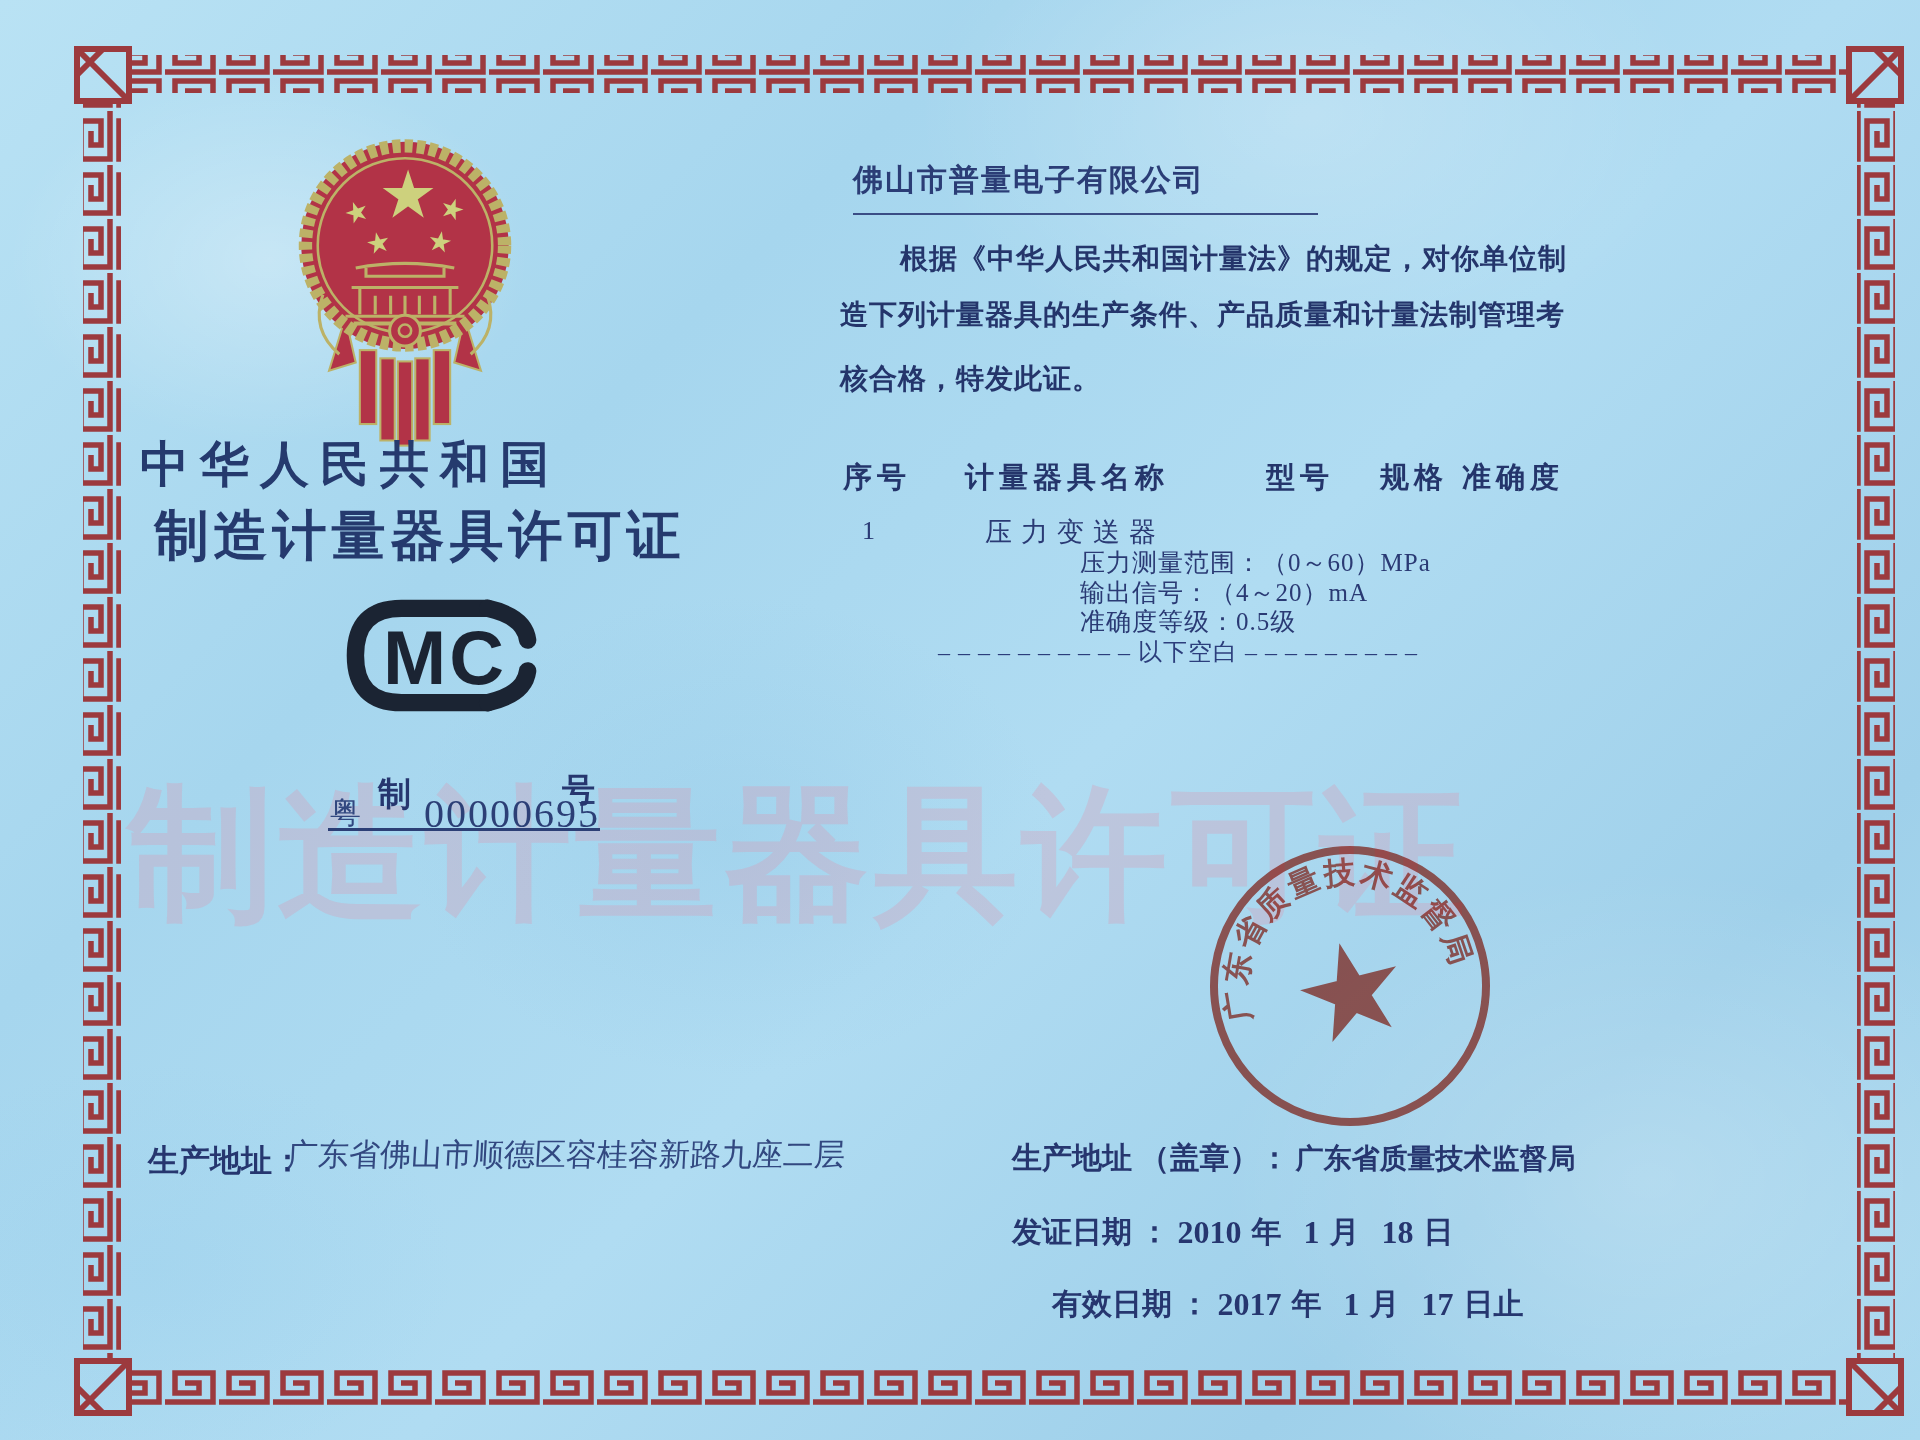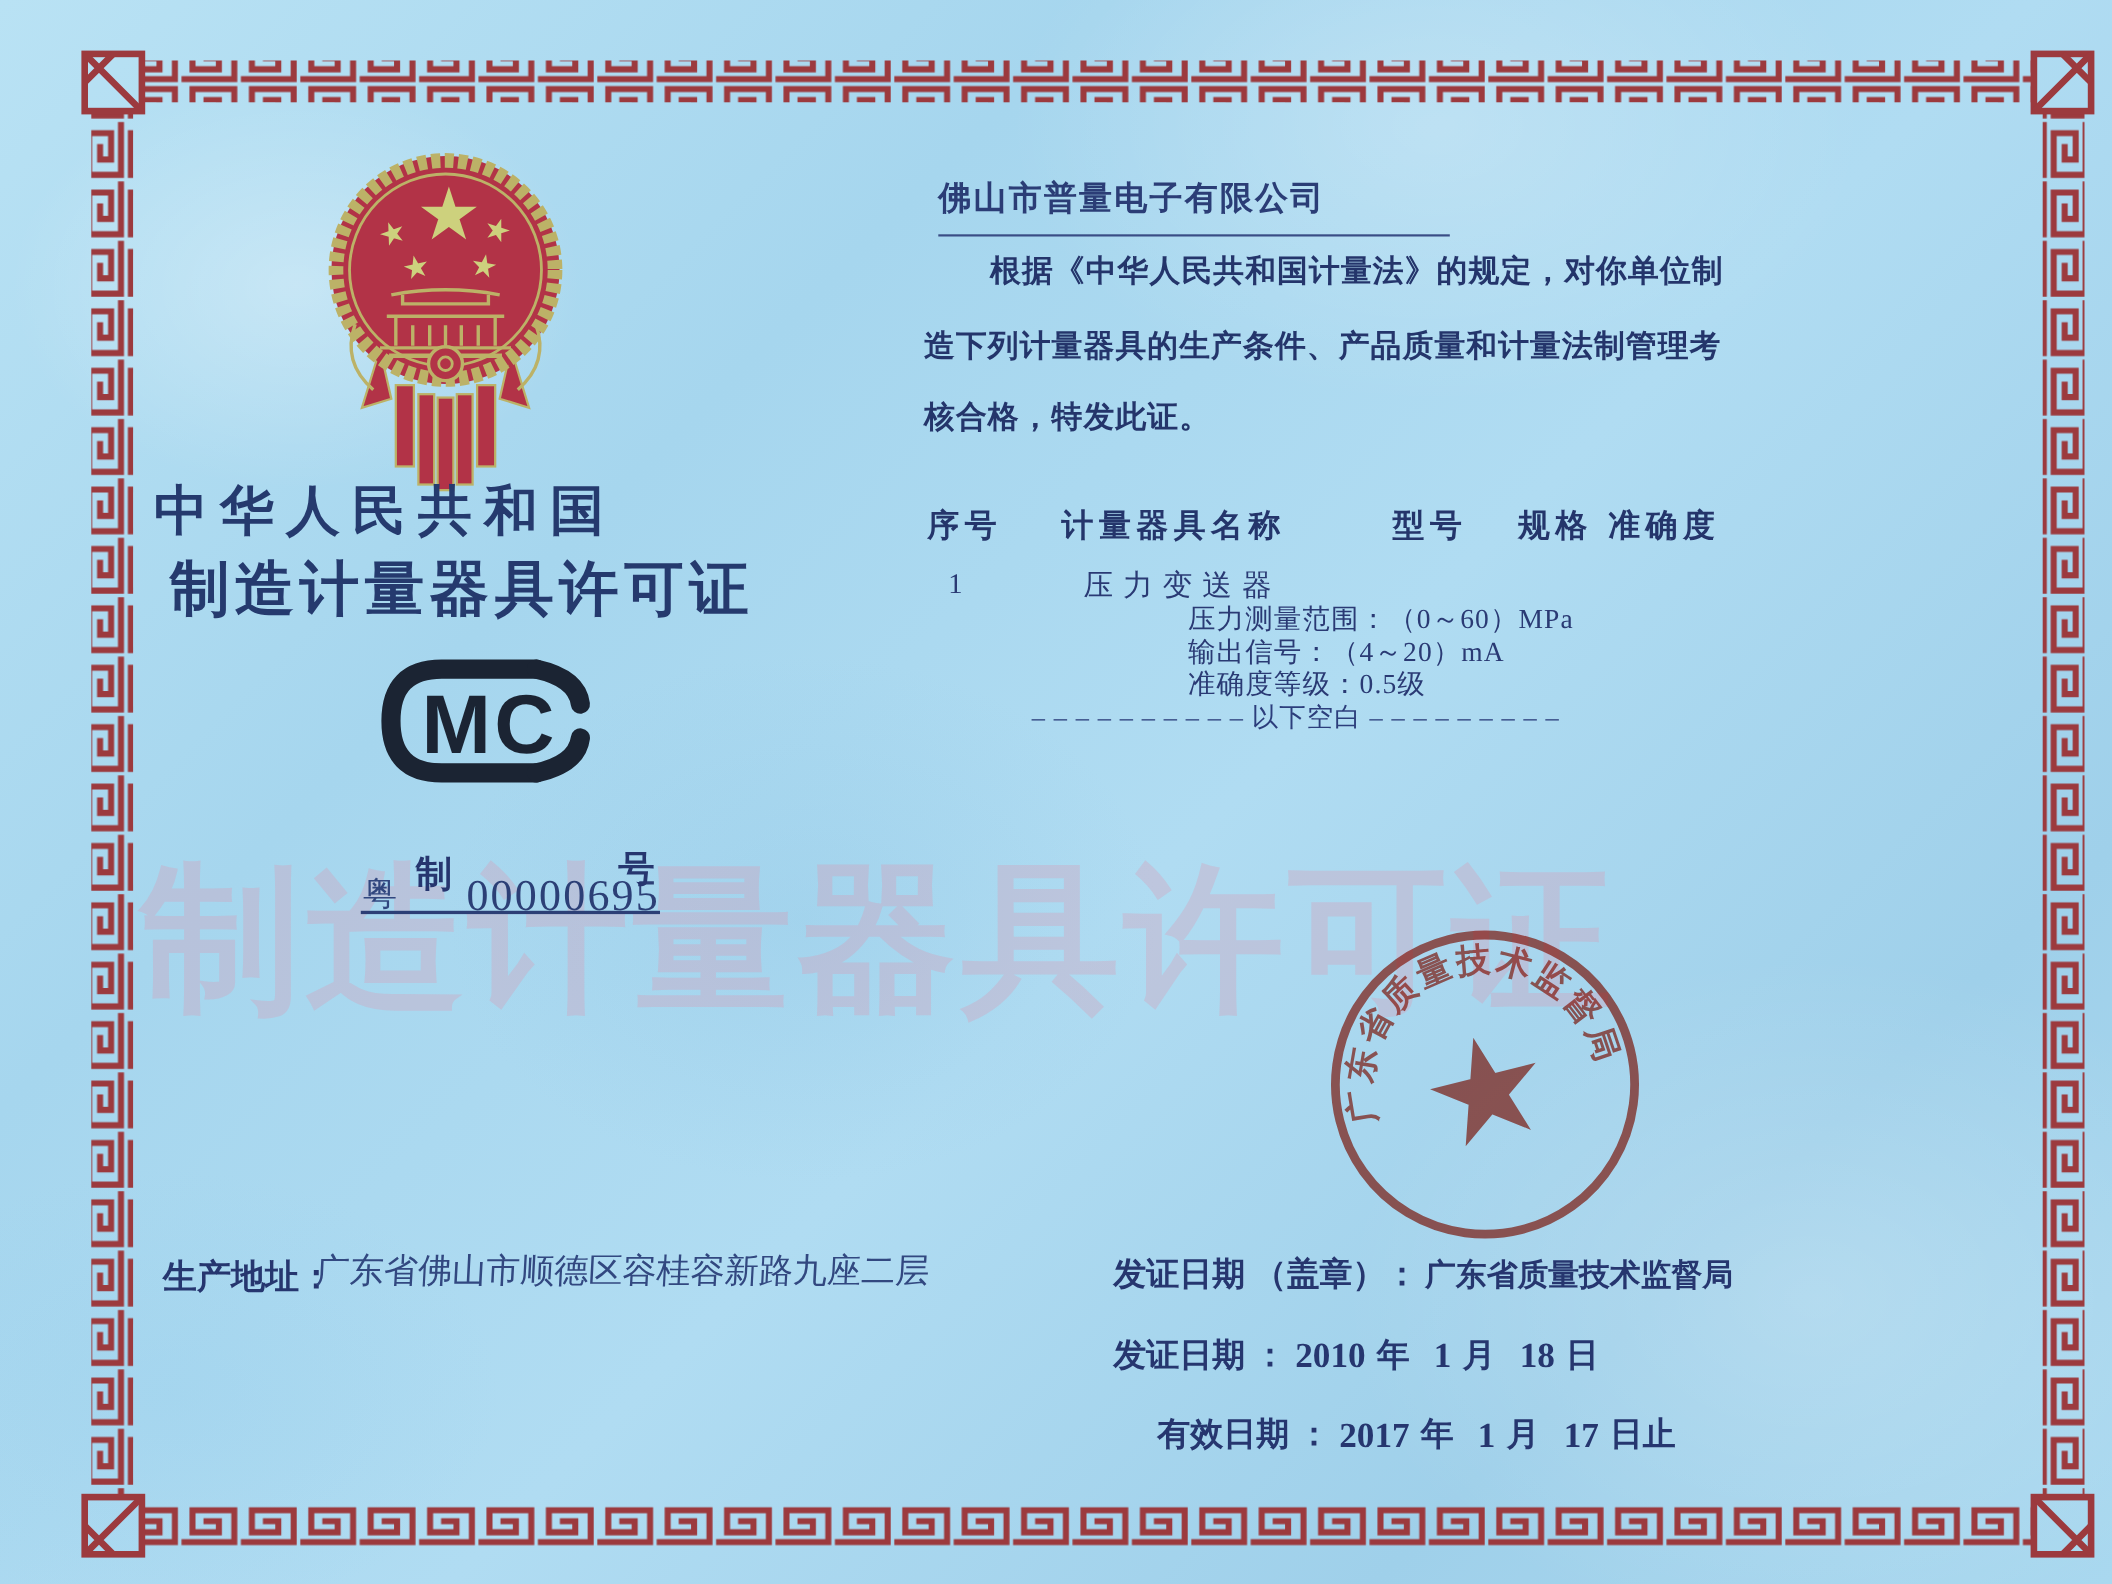--- a/index.html
+++ b/index.html
@@ -35,21 +35,21 @@
   .lic-print1{left:50px;top:2px;font-size:33px;font-weight:700;}
   .lic-num{left:96px;top:20px;font-size:40px;letter-spacing:2px;color:#2c3f76;}
   .lic-print2{left:234px;top:-2px;font-size:33px;font-weight:700;}
   .addr-label{left:148px;top:1140px;font-size:31px;font-weight:700;}
   .addr-value{left:287px;top:1134px;font-size:31px;color:#324880;transform:skewX(-3deg);}
   .company{
     left:853px;top:160px;width:465px;padding-bottom:12px;
     border-bottom:2px solid #3a4d85;font-size:30px;font-weight:700;letter-spacing:2px;color:#2b3d76;
   }
   .para-line{font-size:28px;font-weight:700;letter-spacing:1px;color:#24356b;}
-  .p1{left:900px;top:227px;} .p2{left:840px;top:296px;} .p3{left:840px;top:360px;}
+  .p1{left:900px;top:240px;} .p2{left:840px;top:296px;} .p3{left:840px;top:360px;}
   .th{font-size:29px;font-weight:700;letter-spacing:5px;color:#24356b;top:458px;}
   .th0{left:843px;} .th1{left:965px;} .th2{left:1266px;} .th3{left:1380px;} .th4{left:1462px;}
   .row-index{left:862px;top:516px;font-size:26px;color:#2a3a74;}
   .row-name{left:985px;top:514px;font-size:27px;letter-spacing:9px;color:#2a3a74;}
   .spec{left:1080px;font-size:25px;color:#2a3a74;letter-spacing:1px;}
   .s0{top:514px;} .s1{top:546px;} .s2{top:576px;} .s3{top:605px;}
   .end-note{left:938px;top:636px;font-size:24px;letter-spacing:1px;color:#2c3e7c;}
   .foot-line{font-size:30px;font-weight:700;color:#26366f;}
   .issuer{left:1012px;top:1138px;}
   .issuer-value{font-size:28px;margin-left:6px;}
@@ -163,21 +163,21 @@
   <span class="abs th th4">准确度</span>
 
   <span class="abs row-index">1</span>
   <span class="abs row-name">压力变送器</span>
   <span class="abs spec s1">压力测量范围：（0～60）MPa</span>
   <span class="abs spec s2">输出信号：（4～20）mA</span>
   <span class="abs spec s3">准确度等级：0.5级</span>
   <span class="abs end-note">– – – – – – – – – – 以下空白  – – – – – – – – –</span>
 
   <div class="abs foot-line issuer">
-    <span>发证日期 （盖章）：</span><span class="issuer-value">广东省质量技术监督局</span>
+    <span>生产地址 （盖章）：</span><span class="issuer-value">广东省质量技术监督局</span>
   </div>
 
   <div class="abs foot-line dline d1">
     <span>发证日期 ：</span>
     <span class="d-num">2010</span>
     <span class="d-unit">年</span>
     <span class="d-num">1</span>
     <span class="d-unit">月</span>
     <span class="d-num">18</span>
     <span class="d-unit">日</span>

